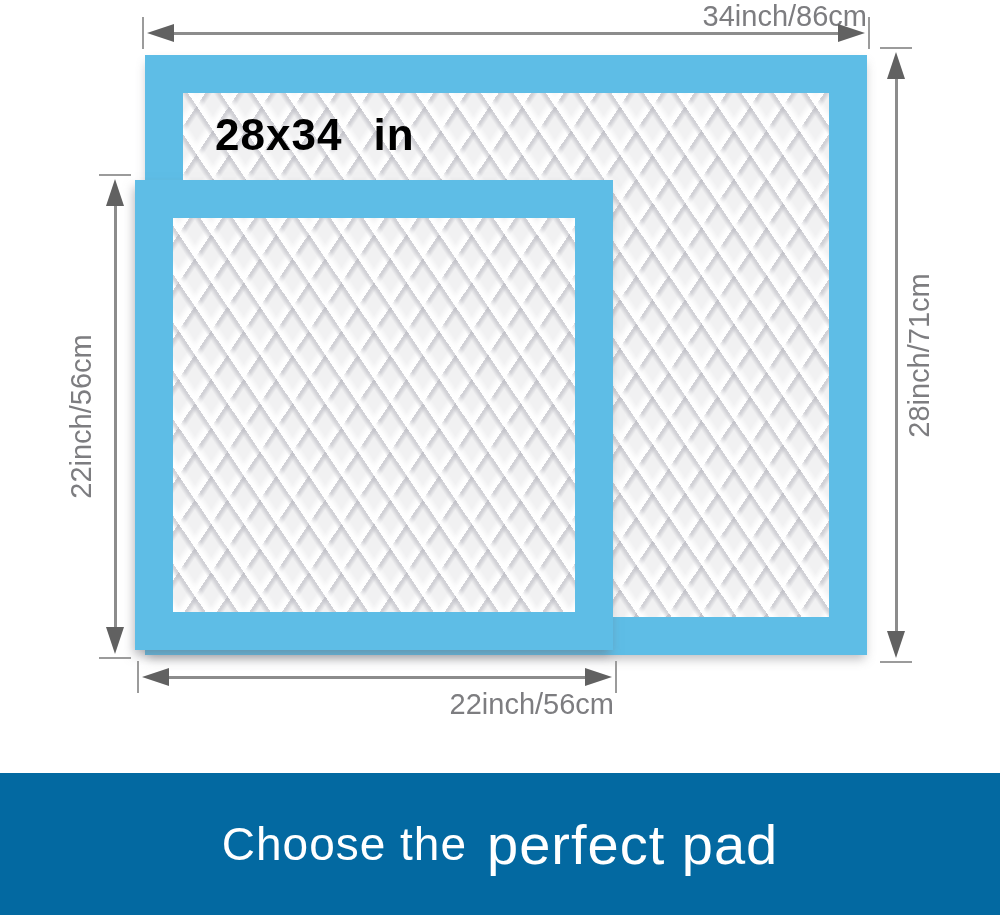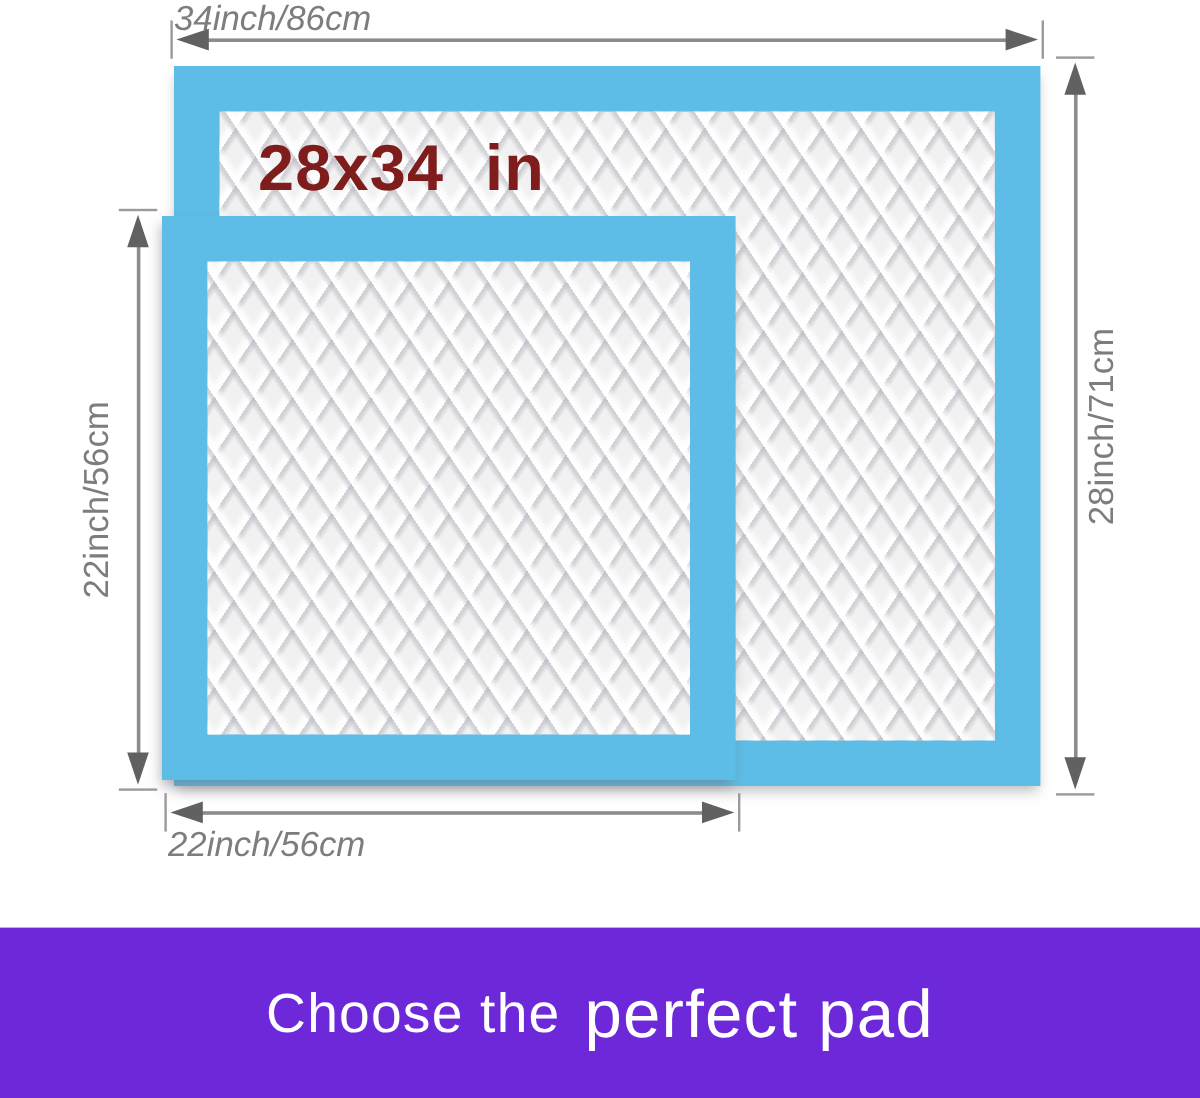--- a/index.html
+++ b/index.html
@@ -32,40 +32,40 @@
   .quilt {
     position: absolute;
     inset: 38px;
     background-color: #f1f1f2;
     background-image:
       repeating-linear-gradient(56deg,  rgba(255,255,255,0.95) 0 3px, rgba(244,244,246,0) 9px 21px, rgba(184,184,192,0.55) 25px 27px),
       repeating-linear-gradient(-56deg, rgba(255,255,255,0.95) 0 3px, rgba(244,244,246,0) 9px 21px, rgba(184,184,192,0.55) 25px 27px);
   }
   .pad-label {
     position: absolute;
-    color: #7f1d1d;
-    font-size: 54px;
+    color: #000000;
+    font-size: 44px;
     font-weight: 700;
     letter-spacing: 1px;
     word-spacing: 18px;
     line-height: 1;
     white-space: nowrap;
   }
   .pad-large .pad-label { left: 70px; top: 58px; }
   .pad-small .pad-label { left: 80px; top: 100px; }
 
   
   .dim-label {
     position: absolute;
     color: #7d7d80;
     font-size: 29px;
     line-height: 1;
     z-index: 3;
   }
-  .dim-label.horiz { text-align: left; font-style: italic; }
+  .dim-label.horiz { text-align: right; }
   .dim-label.vert {
     display: flex;
     align-items: center;
     justify-content: center;
     width: 36px;
   }
   .rot { transform: rotate(-90deg); white-space: nowrap; }
 
   .arrow-h, .arrow-v { position: absolute; z-index: 3; }
   .arrow-h { height: 24px; }
@@ -121,21 +121,21 @@
   .dim-left-arrow  { left: 103px; top: 177px; height: 479px; }
   .dim-left-label  { left: 63px;  top: 177px; height: 479px; }
   .dim-bottom-arrow{ left: 140px; top: 665px; width: 474px; }
   .dim-bottom-label{ left: 140px; top: 690px; width: 474px; }
 
   
   .banner {
     position: absolute;
     left: 0; top: 773px;
     width: 1000px; height: 142px;
-    background: #6d28d9;
+    background: #0369a1;
     display: flex;
     align-items: center;
     justify-content: center;
     gap: 20px;
     color: #ffffff;
     z-index: 4;
   }
   .banner-prefix {
     font-size: 46px;
     font-weight: 400;

